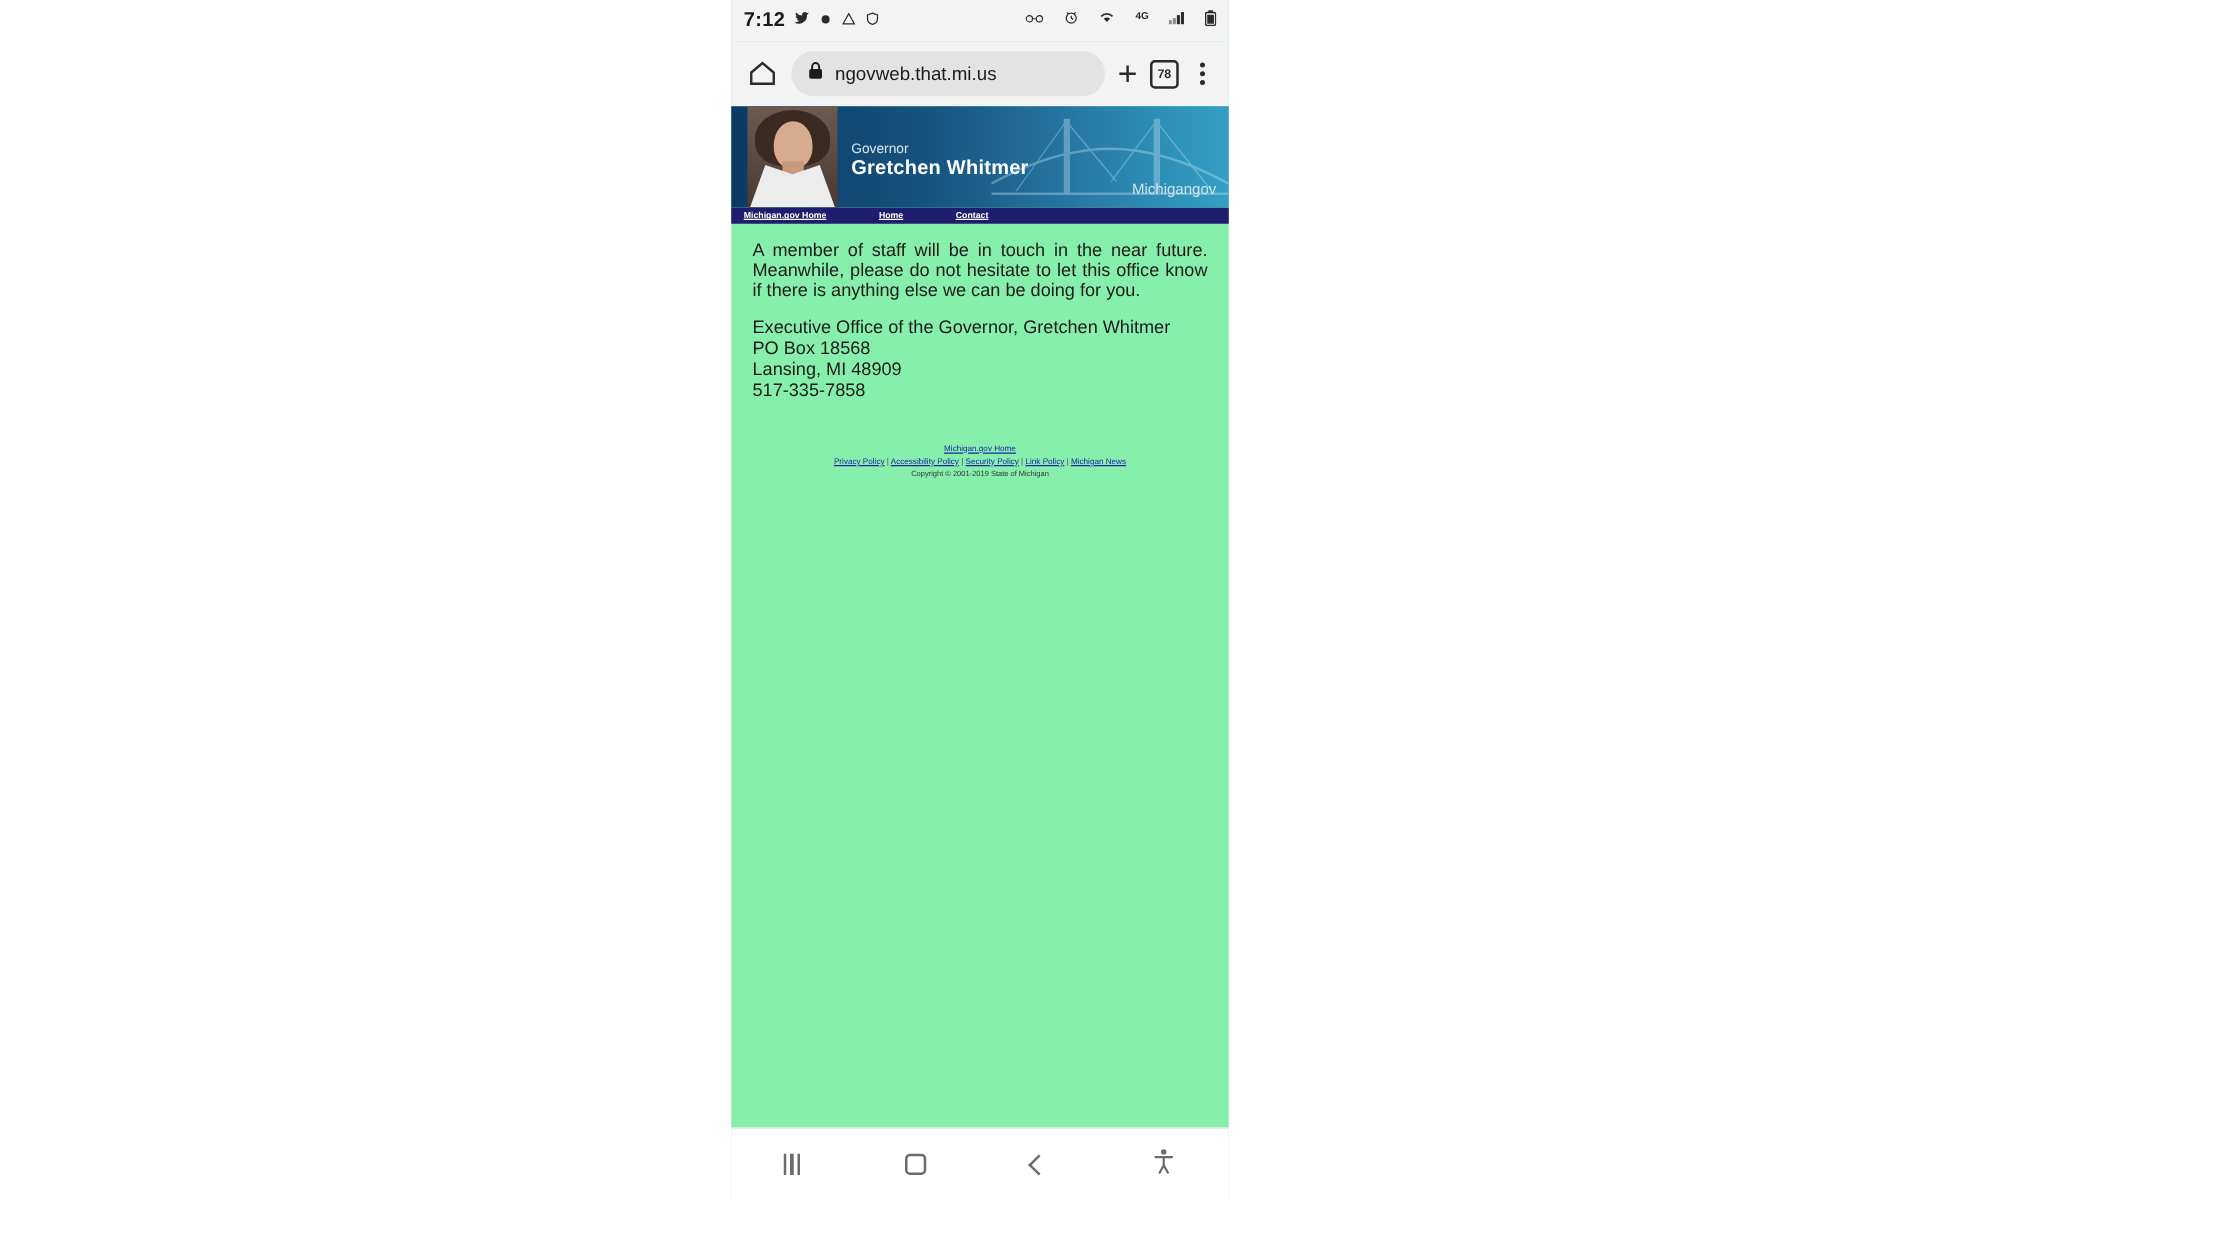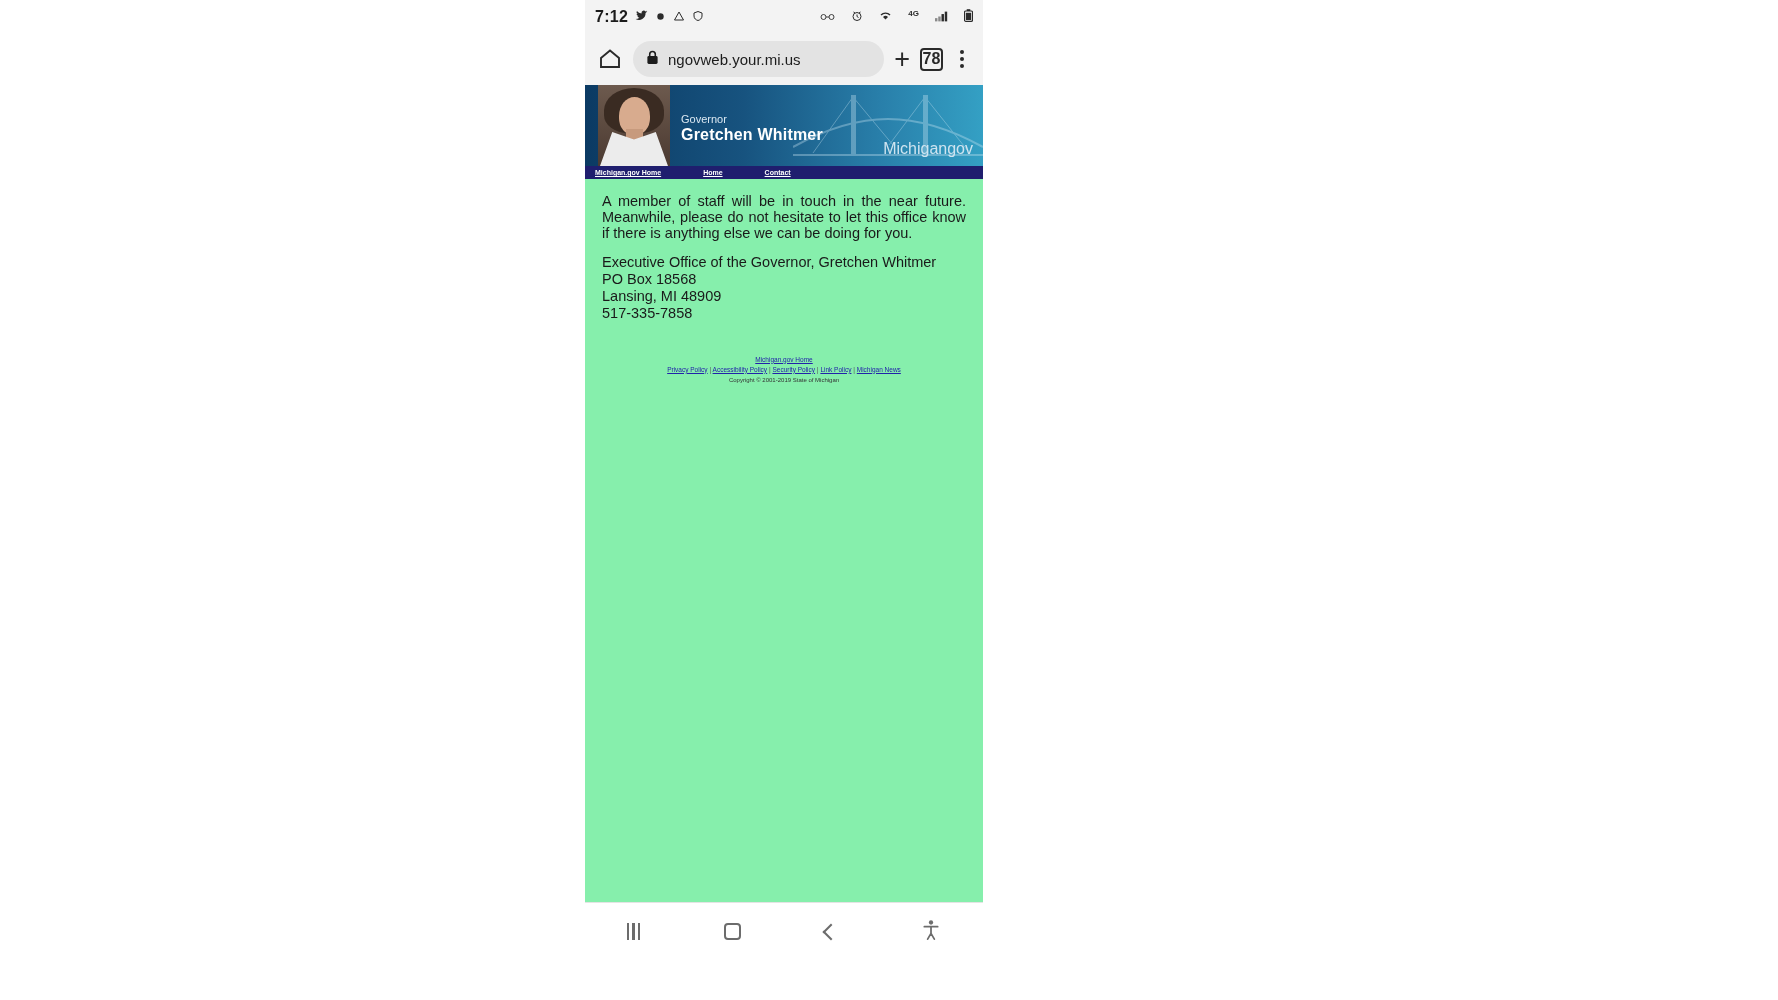--- a/index.html
+++ b/index.html
@@ -71,21 +71,21 @@
     color: #1c1c1c;
     white-space: nowrap;
     overflow: hidden;
   }
   .plus-btn { font-size: 27px; color: #2a2a2a; line-height: 1; font-weight: 300; }
   .tabcount {
     width: 23px; height: 23px;
     border: 2px solid #2a2a2a;
     border-radius: 4px;
     display: flex; align-items: center; justify-content: center;
-    font-size: 16px; font-weight: bold; color: #2a2a2a;
+    font-size: 10px; font-weight: bold; color: #2a2a2a;
   }
   .menu-btn {
     width: 18px; display: flex; flex-direction: column; align-items: center; gap: 3px;
   }
   .menu-btn i { width: 4px; height: 4px; background: #2a2a2a; border-radius: 50%; display: block; }
 
   
   .banner {
     position: relative;
     height: 81px;
@@ -125,21 +125,21 @@
     font-size: 16px; font-weight: bold; color: #ffffff;
     letter-spacing: .2px;
   }
   .bridge {
     position: absolute; right: 0; top: 0; width: 190px; height: 81px; opacity: .35;
   }
   .mi-logo {
     position: absolute; right: 10px; bottom: 8px;
     font-size: 13px; color: #fff; font-weight: bold;
   }
-  .mi-logo span { font-weight: normal; font-size: 16px; color: #cfe4f0; }
+  .mi-logo span { font-weight: normal; font-size: 12px; color: #cfe4f0; }
 
   .navbar {
     height: 13px;
     background: #1f1e6e;
     display: flex;
     align-items: center;
     padding-left: 6px;
   }
   .navbar a {
     color: #ffffff;
@@ -280,21 +280,21 @@
           <path fill="none" stroke="#2a2a2a" stroke-width="1.9" d="M3 11 L12 3.5 L21 11 V20 H3 Z"></path>
         </svg>
     </div>
     <div class="urlbar">
       <span>
         <svg width="13" height="15" viewBox="0 0 14 16">
             <rect x="1.5" y="6.5" width="11" height="8.5" rx="1.5" fill="#1c1c1c"></rect>
             <path d="M4 6.5V4.5a3 3 0 0 1 6 0v2" fill="none" stroke="#1c1c1c" stroke-width="1.7"></path>
           </svg>
       </span>
-      <span class="url-text" title="Search or type web address">ngovweb.your.mi.us</span>
+      <span class="url-text" title="Search or type web address">ngovweb.that.mi.us</span>
     </div>
     <div class="plus-btn">+</div>
     <div class="tabcount">78</div>
     <div class="menu-btn">
         <i></i>
         <i></i>
         <i></i>
       </div>
   </div>
 

